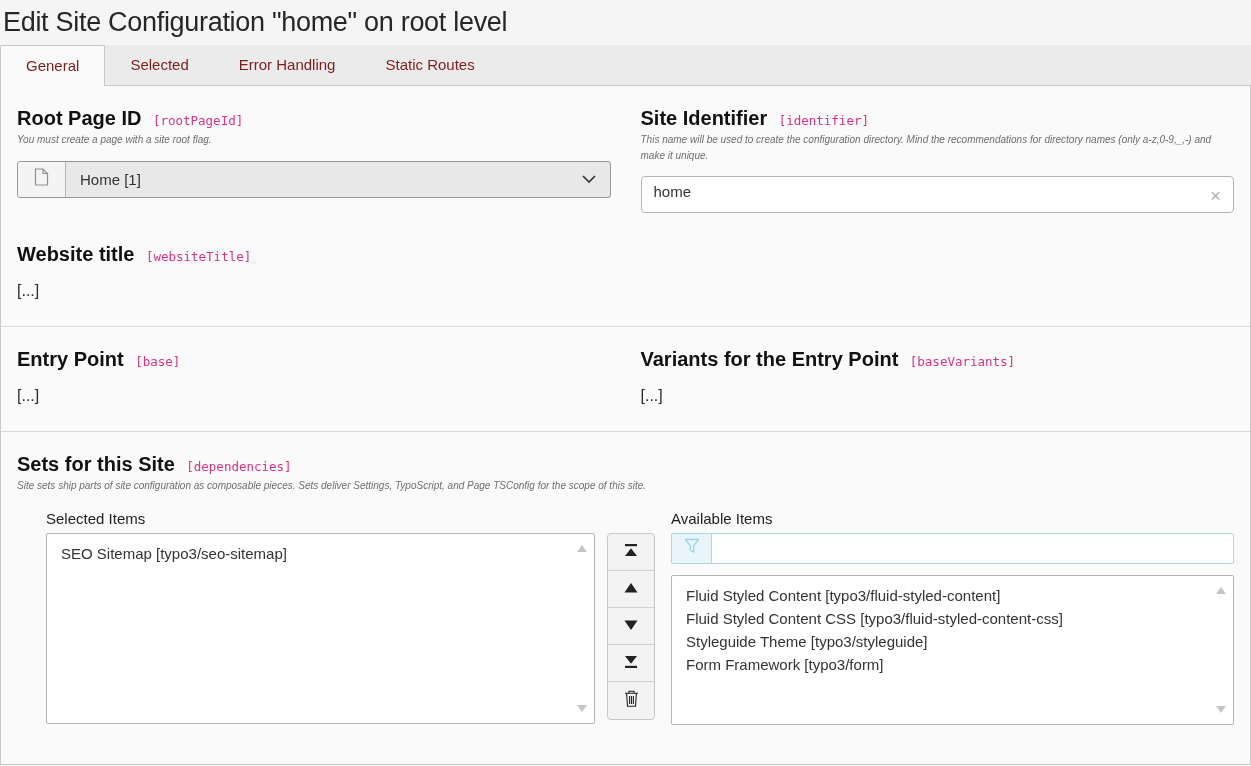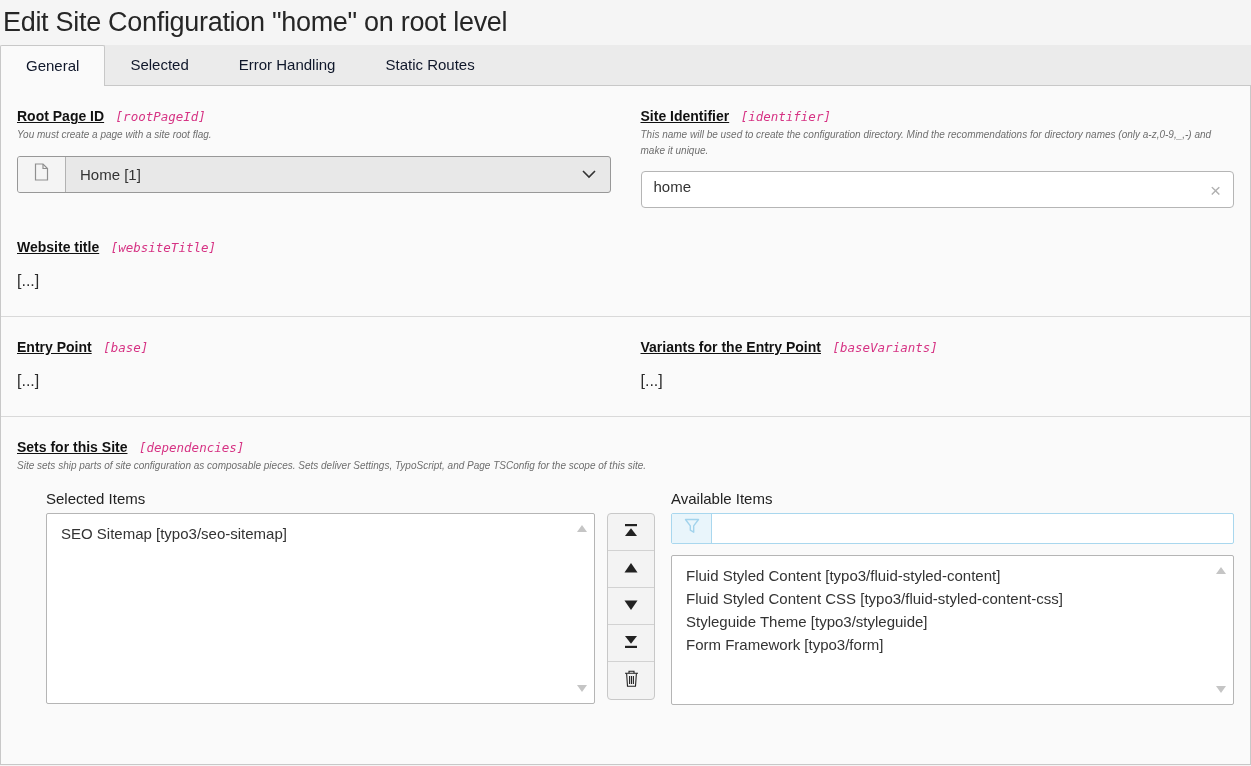--- a/index.html
+++ b/index.html
@@ -13,42 +13,42 @@
   .page-title {
     font-size:27px; font-weight:500; color:#262626;
     letter-spacing:-0.3px; padding:7px 0 0 3px; height:45px;
   }
   
   .tabbar {
     display:flex; align-items:stretch; height:41px;
     background:#ebebeb; border-bottom:1px solid #c8c8c8;
   }
   .tab {
-    padding:0 25px; line-height:40px; font-size:15px; color:#0f172a;
+    padding:0 25px; line-height:40px; font-size:15px; color:#7f1d1d;
     cursor:pointer; position:relative;
   }
   .tab.active {
     background:#fafafa; border:1px solid #c8c8c8; border-bottom:none;
     margin-bottom:-1px; border-radius:2px 2px 0 0; line-height:39px;
   }
   
   .panel {
     background:#fafafa; height:679px;
     border-left:1px solid #c8c8c8; border-right:1px solid #c8c8c8;
     border-bottom:1px solid #c8c8c8;
   }
   .section { padding:21px 16px 26px; border-bottom:1px solid #d9d9d9; }
   .section:last-child { border-bottom:none; }
   .grid-2 { display:grid; grid-template-columns:1fr 1fr; column-gap:30px; row-gap:30px; }
   .span-left { grid-column:1; }
   
-  .flabel { font-weight:bold; font-size:14px; color:#111;text-decoration:underline; }
+  .flabel { font-weight:bold; font-size:20px; color:#111; }
   .fcode {
     font-family:"DejaVu Sans Mono", monospace; font-size:12.5px;
-    color:#d63384; margin-left:7px;font-style:italic;
+    color:#d63384; margin-left:7px;
   }
   .fdesc { margin-top:2px; color:#6e6e6e; font-size:10px; line-height:1.55;font-style:italic; }
   .collapsed-toggle {
     display:inline-block; margin-top:16px; font-size:16px; color:#2b2b2b; cursor:pointer;
   }
   
   .select-combo {
     margin-top:13px; display:flex; align-items:stretch; height:37px;
     border:1px solid #989898; border-radius:3px; background:#e8e8e8; overflow:hidden;justify-content:flex-end;
   }

